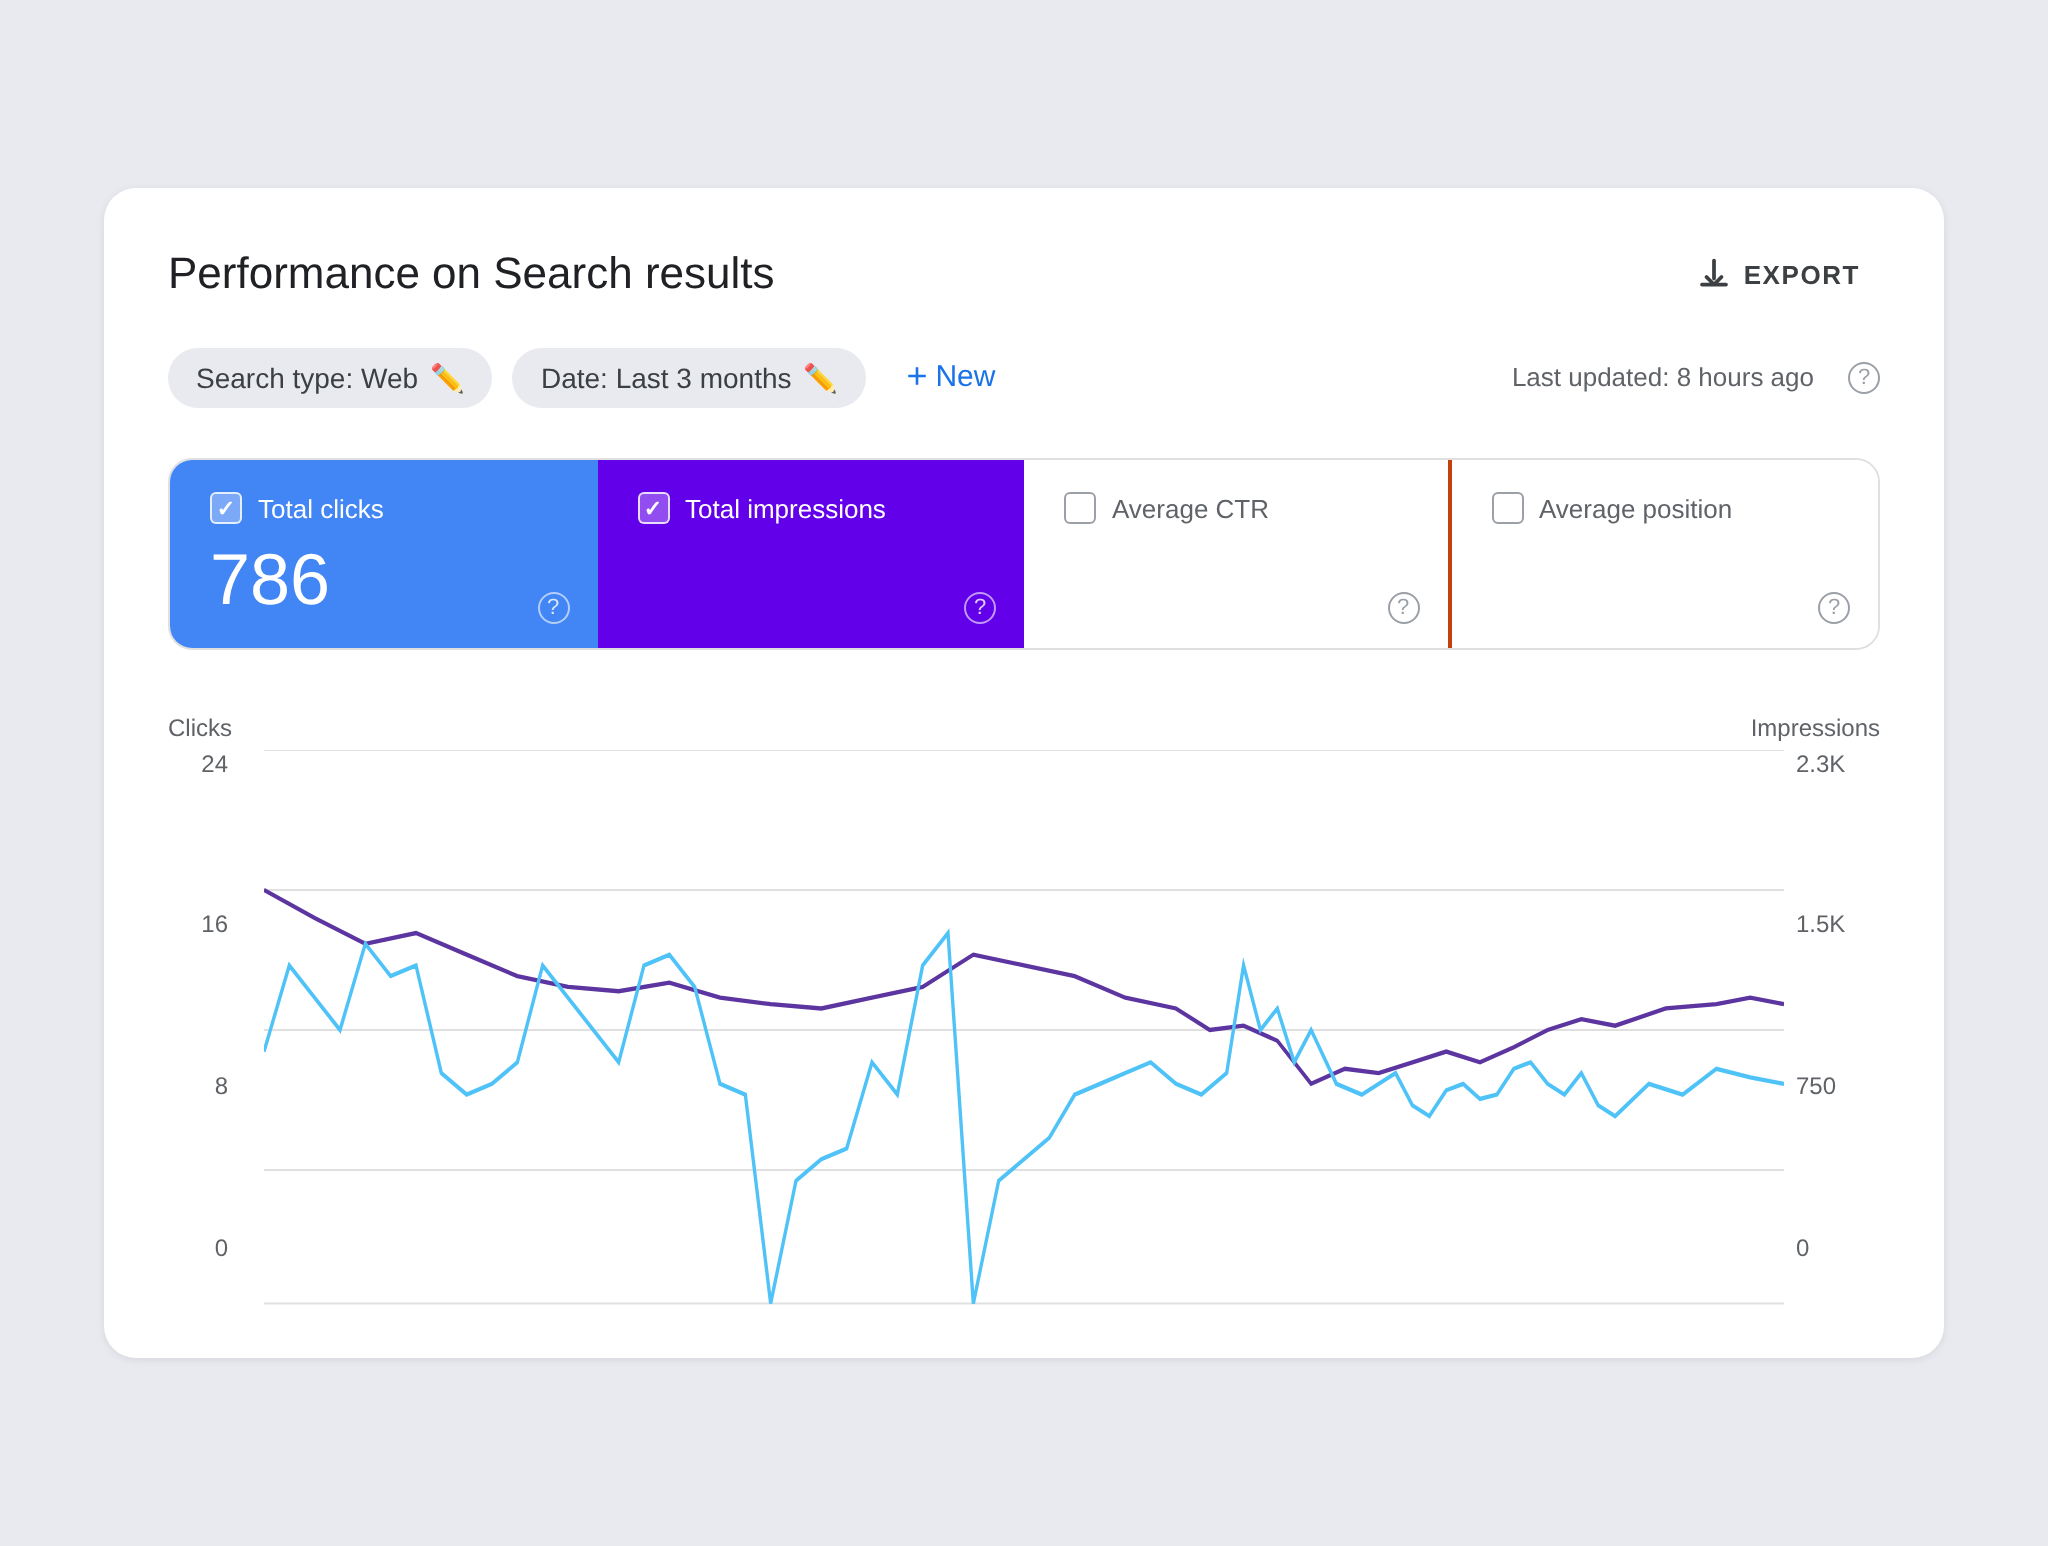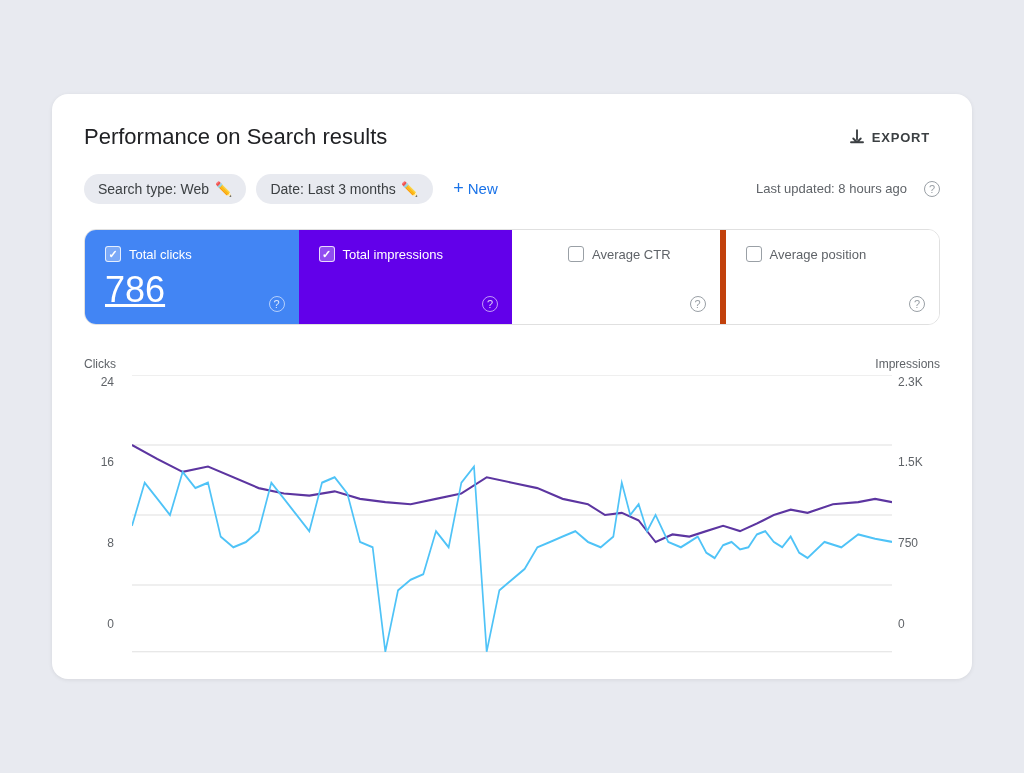--- a/index.html
+++ b/index.html
@@ -125,22 +125,21 @@
     .metric-card.clicks {
       background: #4285f4;
       color: #fff;
     }
     .metric-card.impressions {
       background: #6200ea;
       color: #fff;
     }
     .metric-card.ctr {
       background: #fff;
-      border-right: 6px solid #c2410c;
-      margin-left: 36px;
+      border-right: 2px solid #c2410c;
     }
     .metric-card.position {
       background: #fff;
     }
     .metric-header {
       display: flex;
       align-items: center;
       gap: 8px;
       margin-bottom: 8px;
       font-size: 13px;
@@ -166,21 +165,20 @@
     }
     .checkmark {
       color: #fff;
       font-size: 11px;
       font-weight: bold;
     }
     .metric-value {
       font-size: 36px;
       font-weight: 400;
       line-height: 1.1;
-      text-decoration: underline;
     }
     .metric-value.dark { color: #fff; }
     .metric-value.light { color: #3c4043; }
     .metric-help {
       position: absolute;
       bottom: 12px;
       right: 14px;
     }
     .metric-help .help-icon.dark-help {
       border-color: rgba(255,255,255,0.6);

